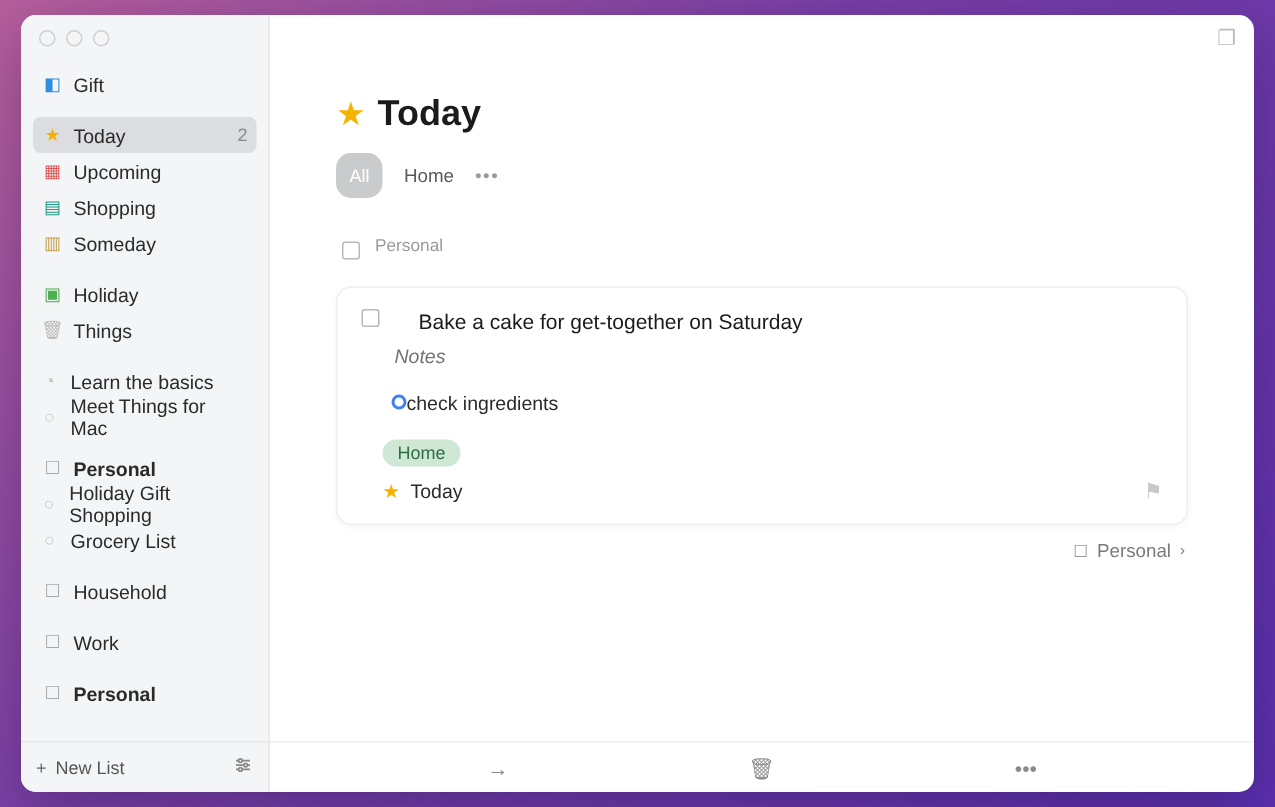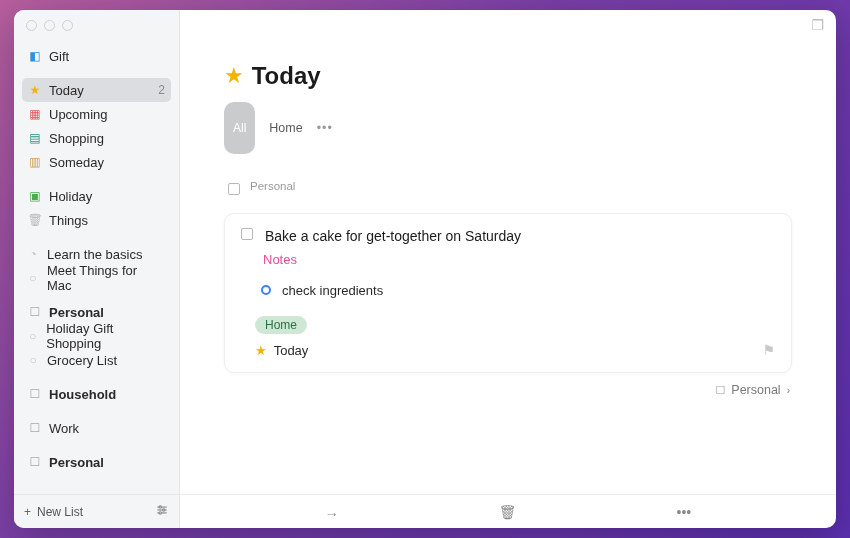--- a/index.html
+++ b/index.html
@@ -60,40 +60,40 @@
   padding: 0 12px;
 }
 .main-top .squares { color: #bdbdbd; font-size: 14px; }
 .content {
   flex: 1; padding: 22px 44px 10px 44px; overflow-y: auto;
 }
 .title-row { display: flex; align-items: center; gap: 8px; margin-bottom: 12px; }
 .title-row .star { color: #f5b301; font-size: 22px; }
 .title-row h1 { font-size: 24px; font-weight: 700; color: #1b1b1b; }
 .filters { display: flex; align-items: center; gap: 14px; font-size: 12.5px; margin-bottom: 26px; }
-.pill { background: #c9cbcd; color: #fff; padding: 19px 9px; border-radius: 10px; font-size: 12px; }
+.pill { background: #c9cbcd; color: #fff; padding: 8px 9px; border-radius: 10px; font-size: 12px; }
 .filters .link { color: #5a5a5a; }
 .filters .dots { color: #9a9a9a; letter-spacing: 1px; }
 
 .task-simple { display: flex; gap: 10px; margin-bottom: 18px; padding-left: 4px; }
 .task-simple .chk { width: 12px; height: 12px; border: 1px solid #b8b8b8; border-radius: 2px; margin-top: 3px; flex-shrink: 0; }
 .task-simple .ts-title { font-size: 14px; color: #1b1b1b; line-height: 1.2; }
 .task-simple .ts-sub { font-size: 11.5px; color: #9a9a9a; }
 
 .card {
   background: #fff; border: 1px solid #eee; border-radius: 10px;
   padding: 14px 16px 14px 16px; box-shadow: 0 1px 4px rgba(0,0,0,.04);
 }
-.card-head { display: flex; align-items: flex-start; gap: 12px; margin-bottom: 8px; }
+.card-head { display: flex; align-items: flex-start; gap: 26px; margin-bottom: 8px; }
 .card-head .chk { width: 12px; height: 12px; border: 1px solid #b8b8b8; border-radius: 2px; flex-shrink: 0; }
 .card-head .ct { font-size: 14px; color: #1b1b1b; }
-.notes-ph { font-size: 13px; color: #ec4899; margin: 4px 0 10px 22px; }
+.notes-ph { font-size: 13px; color: #737373; margin: 4px 0 10px 22px; font-style: italic; }
 .checklist { margin-left: 14px; }
 .check-row {
-  display: flex; align-items: center; gap: 11px;
+  display: flex; align-items: center; 
   height: 26px; font-size: 13px; color: #2a2a2a;
   padding: 0 6px; border-radius: 4px;
 }
 .check-row.sel { background: #ecedee; }
 .ring { width: 10px; height: 10px; border: 2px solid #3b82f6; border-radius: 50%; flex-shrink: 0; }
 .check-row .drag { margin-left: auto; color: #b5b5b5; font-size: 11px; }
 .tags-row { margin: 12px 0 8px 14px; }
 .tag { display: inline-block; background: #cfe8d6; color: #2f6f44; font-size: 12px; padding: 2px 10px; border-radius: 10px; }
 .when-row { display: flex; align-items: center; gap: 7px; margin-left: 14px; font-size: 13px; color: #2a2a2a; }
 .when-row .star { color: #f5b301; font-size: 13px; }
@@ -183,21 +183,21 @@
         </div>
         <div class="nav-item sub">
           <span class="ic" style="color:#c5c5c5">○</span>
           <span>Grocery List</span>
         </div>
       </div>
 
       <div class="nav-group">
         <div class="nav-item">
           <span class="ic" style="color:#a9a9a9">☐</span>
-          <span style="font-weight:700">Household</span>
+          <span style="font-weight:400">Household</span>
         </div>
       </div>
 
       <div class="nav-group">
         <div class="nav-item">
           <span class="ic" style="color:#a9a9a9">☐</span>
           <span style="font-weight:400">Work</span>
         </div>
       </div>
 

